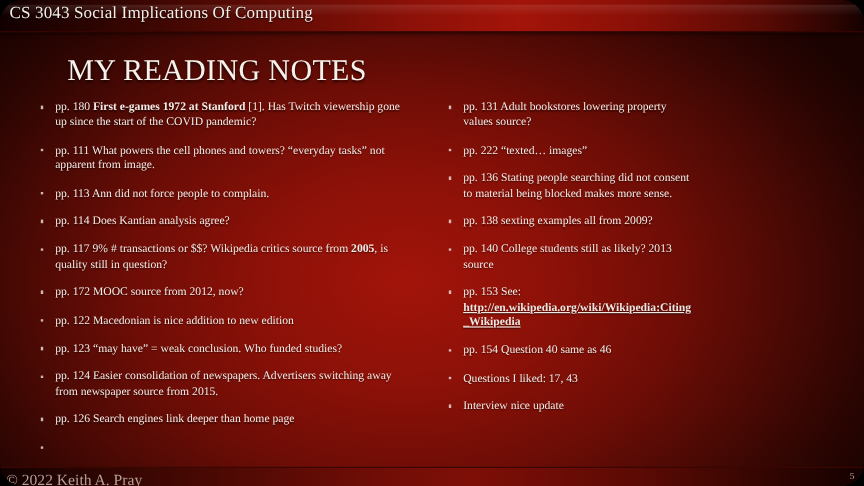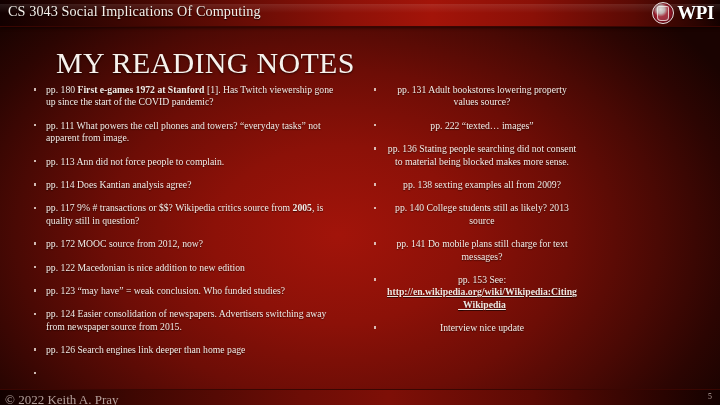--- a/index.html
+++ b/index.html
@@ -15,20 +15,21 @@
     font-family: "Liberation Serif", serif;
     background:
       radial-gradient(ellipse 62% 78% at 47% 58%,
         #a2140a 0%,
         #8c1108 28%,
         #6d0d06 52%,
         #4a0904 72%,
         #2c0502 88%,
         #1a0301 100%);
     color: #f3e9e4;
+    border-radius: 19px;
   }
 
   
   #header-bar {
     position: absolute;
     left: 0; top: 0;
     width: 720px; height: 26px;
     background: linear-gradient(90deg,
       #120000 0%,
       #2a0401 10%,
@@ -92,41 +93,41 @@
     letter-spacing: -.4px;
     color: #ffffff;
     text-shadow: 0 1px 1px rgba(0,0,0,.8);
     line-height: 22px;
   }
 
   
   #slide-title {
     position: absolute;
     left: 56px; top: 46px;
-    font-size: 30px;
+    font-size: 25px;
     letter-spacing: .3px;
     color: #f7f1ec;
     text-shadow: 0 1px 2px rgba(0,0,0,.65);
     white-space: nowrap;
     text-align: center;
   }
 
   
   #body {
     position: absolute;
     left: 0; top: 84px;
     width: 720px;
     display: flex;
   }
   .column {
     width: 342px;
     padding: 0 6px 0 32px;
     box-sizing: border-box;
   }
-  .column.right { padding-left: 372px; position: absolute; left: 0; top: 0; width: 584px; text-align: center; }
+  .column.right { padding-left: 372px; position: absolute; left: 0; top: 0; width: 584px; }
   .bullet-item {
     position: relative;
     padding-left: 14px;
     margin-bottom: 11px;
     font-size: 9.7px;
     line-height: 12.4px;
     color: #f4ece7;
     text-shadow: 0 1px 1px rgba(0,0,0,.55);
   }
   .bullet-item .marker {
@@ -170,24 +171,20 @@
   }
 </style>
 </head>
 <body>
 
 <div id="slide">
 
   <div id="header-bar">
     <div id="header-sheen"></div>
     <div id="course-title">CS 3043 Social Implications Of Computing</div>
-    <div id="wpi-logo">
-      <div id="wpi-seal"></div>
-      <div id="wpi-wordmark">WPI</div>
-    </div>
   </div>
 
   <div id="slide-title">MY READING NOTES</div>
 
   <div id="body">
     <div class="column left" id="column-left">
         <div class="bullet-item"><span class="marker"></span><span>pp. 180 </span><b>First e-games 1972 at Stanford</b><span> [1]. Has Twitch viewership gone up since the start of the COVID pandemic?</span></div>
         <div class="bullet-item"><span class="marker"></span><span>pp. 111 What powers the cell phones and towers? “everyday tasks” not apparent from image.</span></div>
         <div class="bullet-item"><span class="marker"></span><span>pp. 113 Ann did not force people to complain.</span></div>
         <div class="bullet-item"><span class="marker"></span><span>pp. 114 Does Kantian analysis agree?</span></div>
@@ -198,22 +195,23 @@
         <div class="bullet-item"><span class="marker"></span><span>pp. 124 Easier consolidation of newspapers.  Advertisers switching away from newspaper source from 2015.</span></div>
         <div class="bullet-item"><span class="marker"></span><span>pp. 126 Search engines link deeper than home page</span></div>
         <div class="bullet-item"><span class="marker"></span></div>
       </div>
     <div class="column right" id="column-right">
         <div class="bullet-item"><span class="marker"></span><span>pp. 131 Adult bookstores lowering property values source?</span></div>
         <div class="bullet-item"><span class="marker"></span><span>pp. 222 “texted… images”</span></div>
         <div class="bullet-item"><span class="marker"></span><span>pp. 136 Stating people searching did not consent to material being blocked makes more sense.</span></div>
         <div class="bullet-item"><span class="marker"></span><span>pp. 138 sexting examples all from 2009?</span></div>
         <div class="bullet-item"><span class="marker"></span><span>pp. 140 College students still as likely? 2013 source</span></div>
-        <div class="bullet-item"><span class="marker"></span><span>pp. 141 Do mobile plans still charge for text messages?</span></div>
         <div class="bullet-item"><span class="marker"></span><span>pp. 153 See:</span><br><a class="link" href="#">http://en.wikipedia.org/wiki/Wikipedia:Citing_Wikipedia</a></div>
+        <div class="bullet-item"><span class="marker"></span><span>pp. 154 Question 40 same as 46</span></div>
+        <div class="bullet-item"><span class="marker"></span><span>Questions I liked: 17, 43</span></div>
         <div class="bullet-item"><span class="marker"></span><span>Interview nice update</span></div>
       </div>
   </div>
 
   <div id="footer-bar">
     <div id="copyright">© 2022 Keith A. Pray</div>
     <div id="page-number">5</div>
   </div>
 
 </div>

